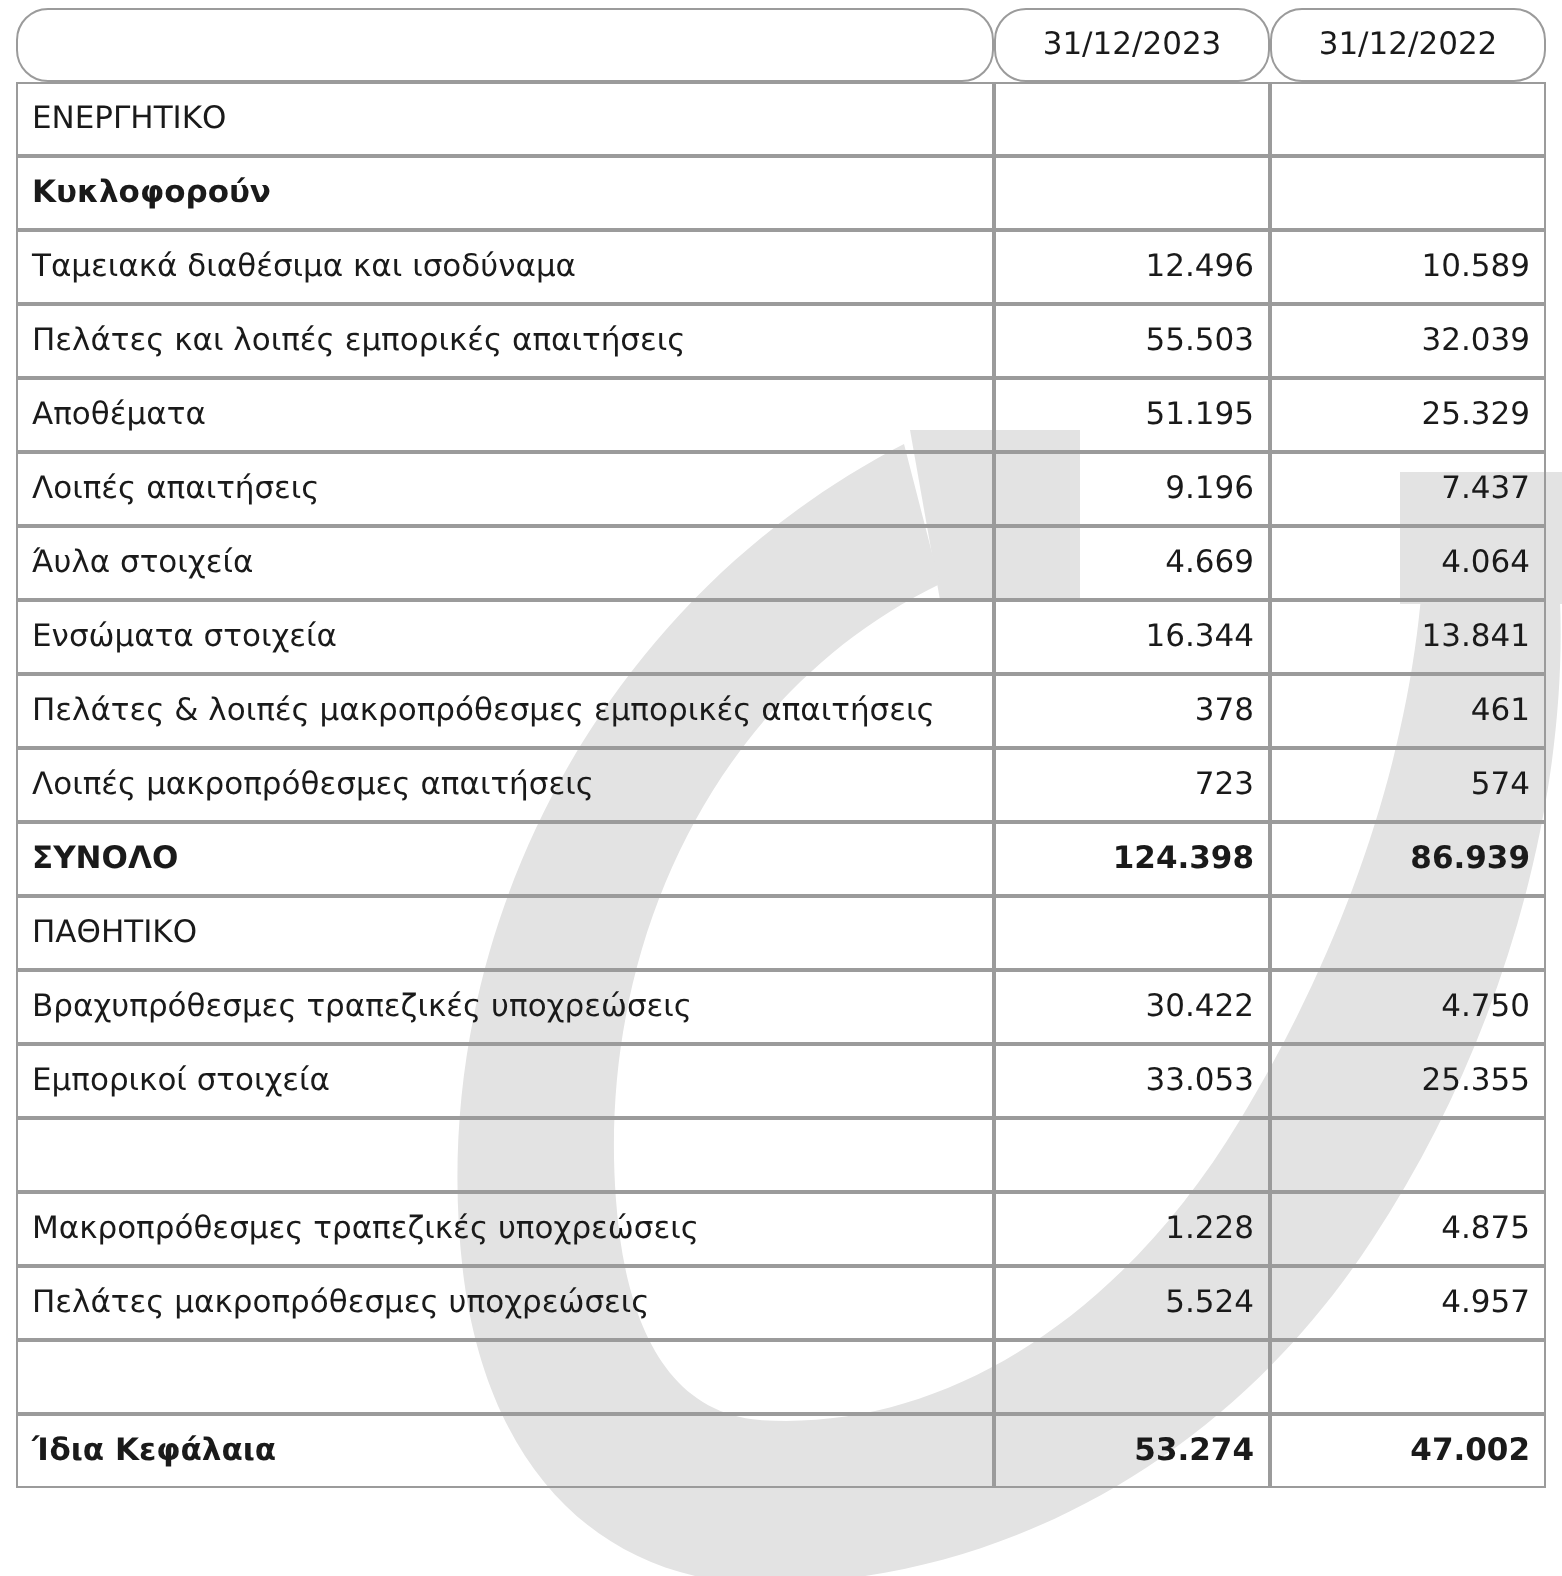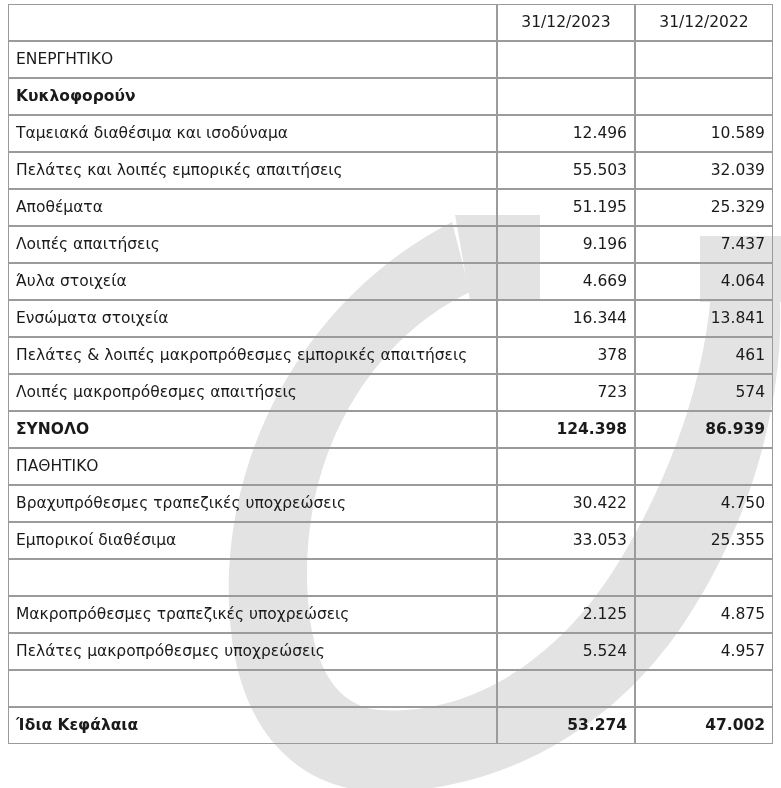--- a/index.html
+++ b/index.html
@@ -54,20 +54,21 @@
   col.c-v1    { width: 138px; }
   col.c-v2    { width: 138px; }
 
   .lbl  { text-align: left; margin-top: 48px; }
   .num  { text-align: right; padding-right: 10px; }
 
   tr.r-header td {
     height: 41px;
     text-align: center;
     font-size: 16px;
+    border-radius: 16px;
   }
   tr.r-header td.lbl { text-align: left; }
 
   .bold { font-weight: bold; }
 
   tr.r-total td {
     border-top: 2px solid #6f6f6f;
     font-weight: bold;
   }
 
@@ -195,32 +196,32 @@
         <td class="lbl">ΠΑΘΗΤΙΚΟ</td>
         <td class="num"></td>
         <td class="num"></td>
       </tr>
       <tr class="r-body">
         <td class="lbl">Βραχυπρόθεσμες τραπεζικές υποχρεώσεις</td>
         <td class="num">30.422</td>
         <td class="num">4.750</td>
       </tr>
       <tr class="r-body">
-        <td class="lbl">Εμπορικοί διαθέσιμα</td>
+        <td class="lbl">Εμπορικοί στοιχεία</td>
         <td class="num">33.053</td>
         <td class="num">25.355</td>
       </tr>
       <tr class="r-body r-spacer">
         <td class="lbl"></td>
         <td class="num"></td>
         <td class="num"></td>
       </tr>
       <tr class="r-body">
         <td class="lbl">Μακροπρόθεσμες τραπεζικές υποχρεώσεις</td>
-        <td class="num">2.125</td>
+        <td class="num">1.228</td>
         <td class="num">4.875</td>
       </tr>
       <tr class="r-body">
         <td class="lbl">Πελάτες μακροπρόθεσμες υποχρεώσεις</td>
         <td class="num">5.524</td>
         <td class="num">4.957</td>
       </tr>
       <tr class="r-body r-spacer">
         <td class="lbl"></td>
         <td class="num"></td>

